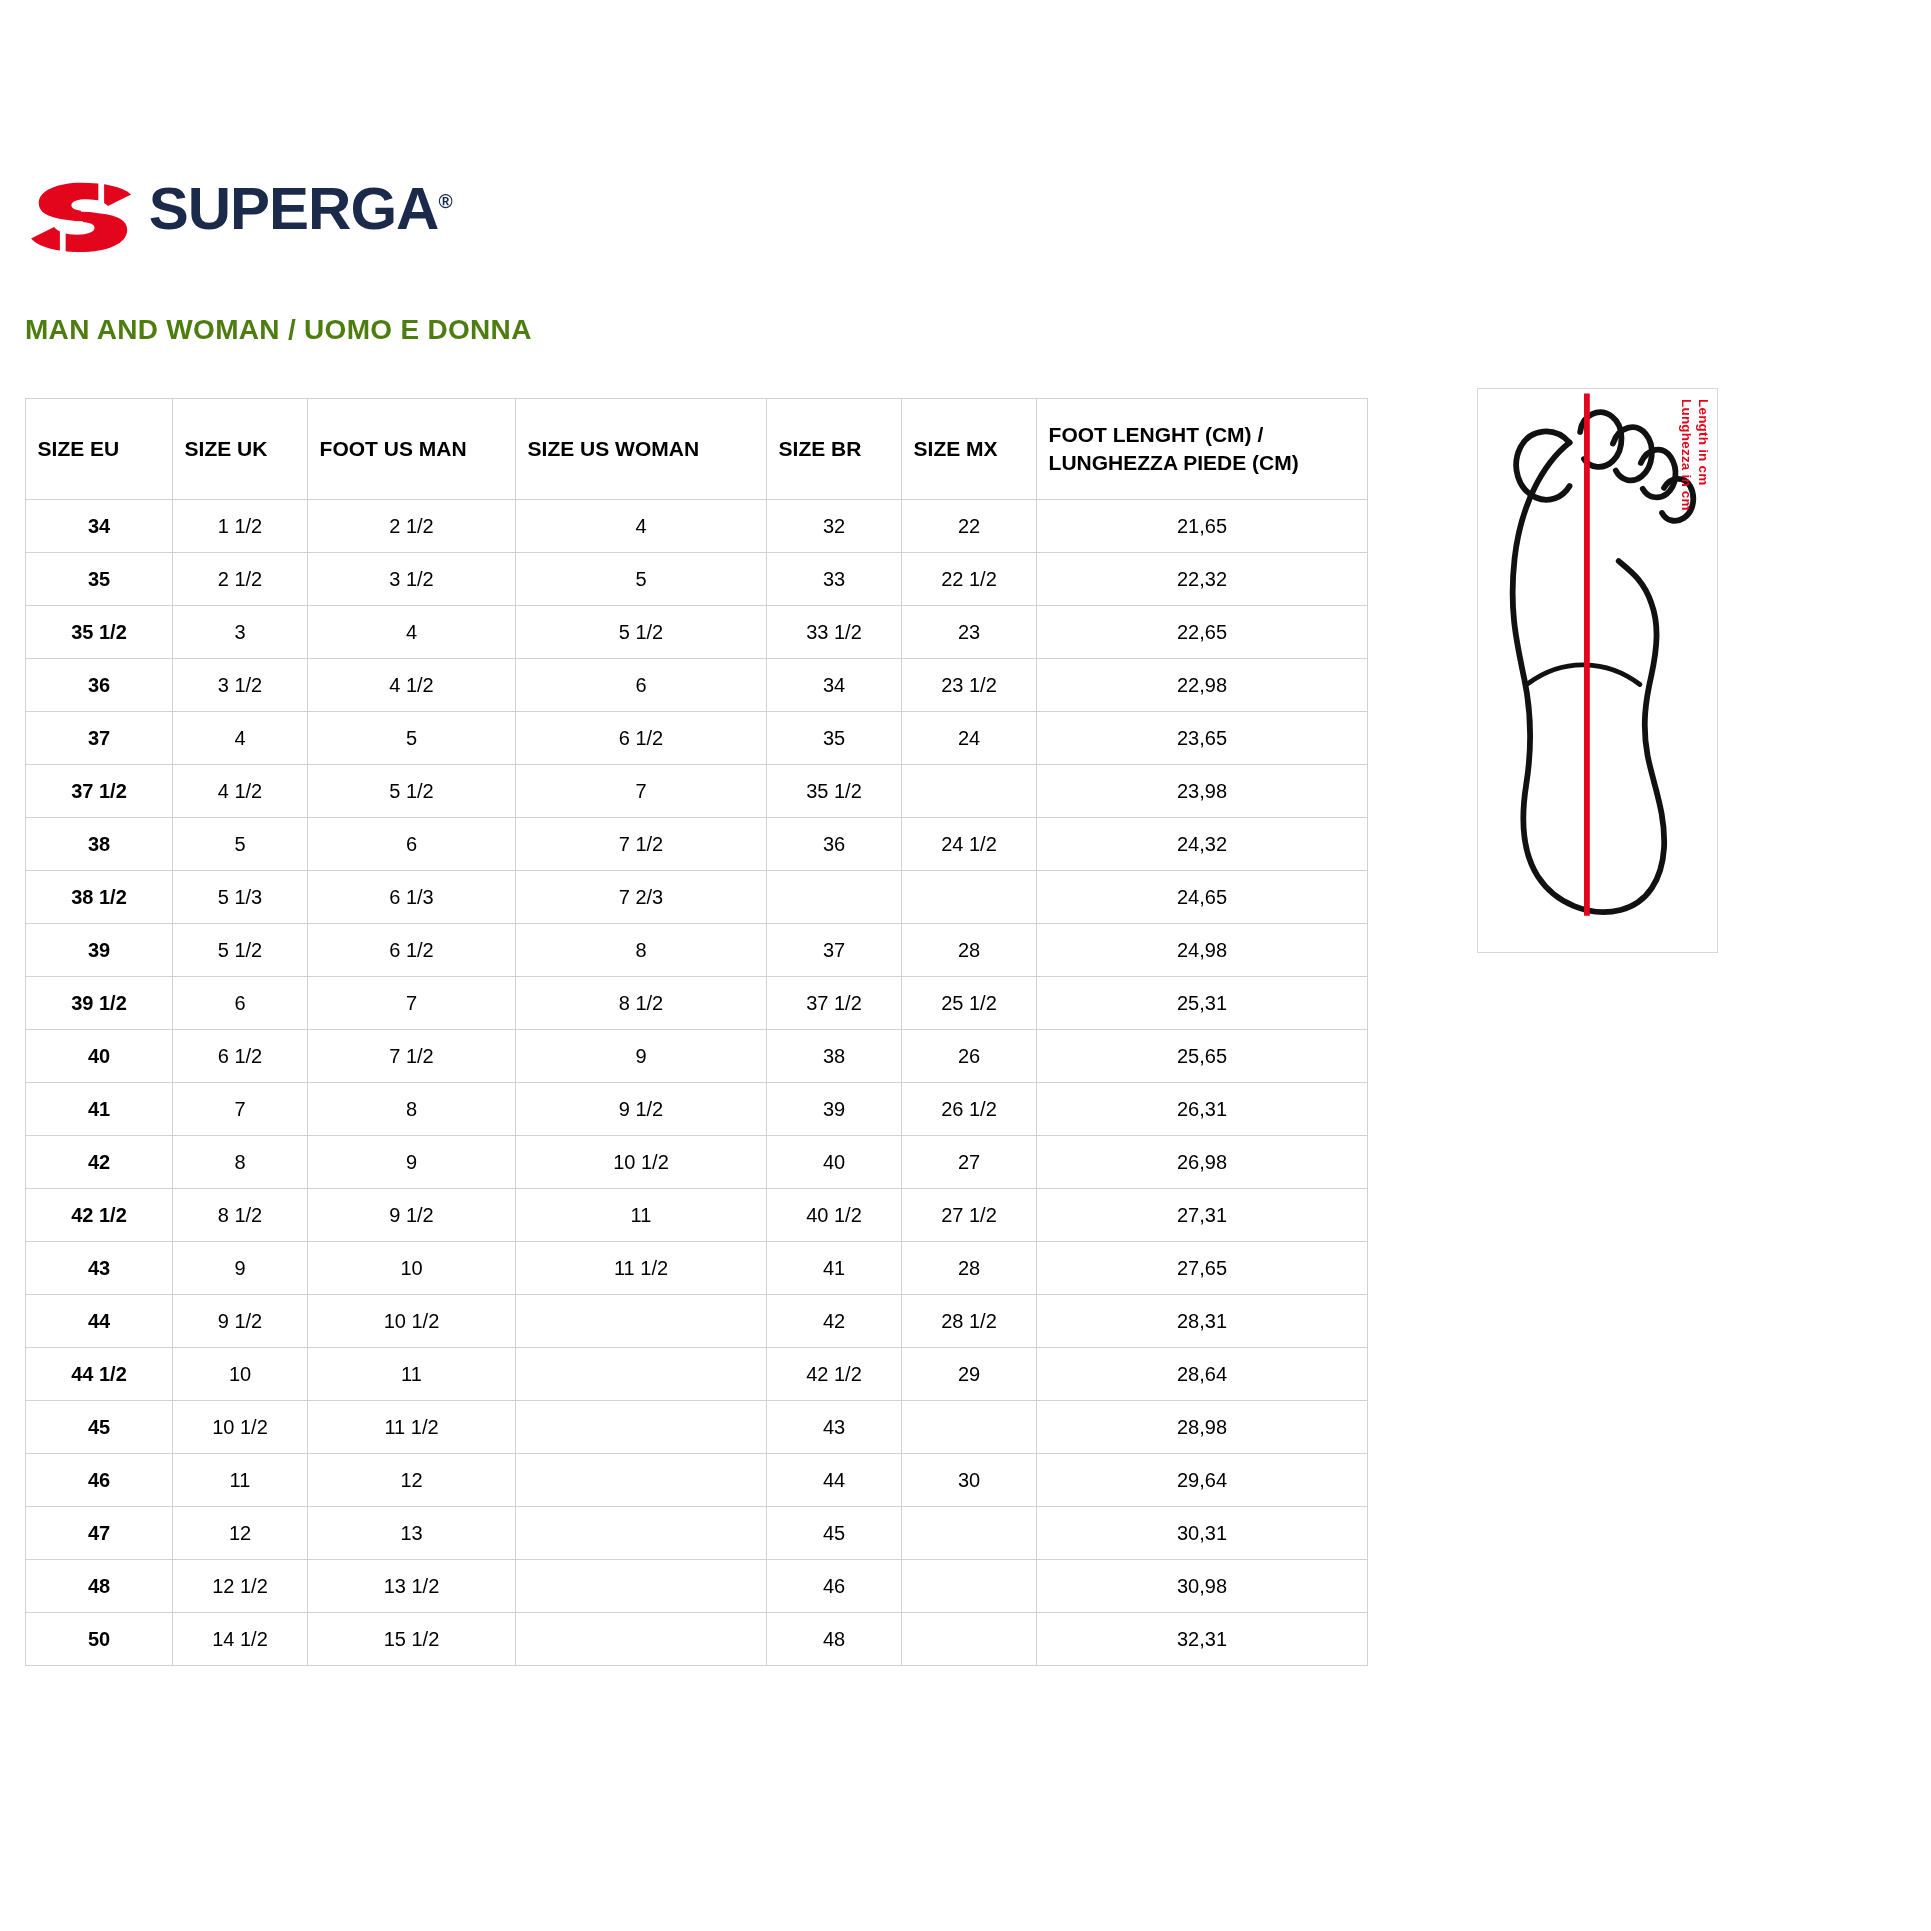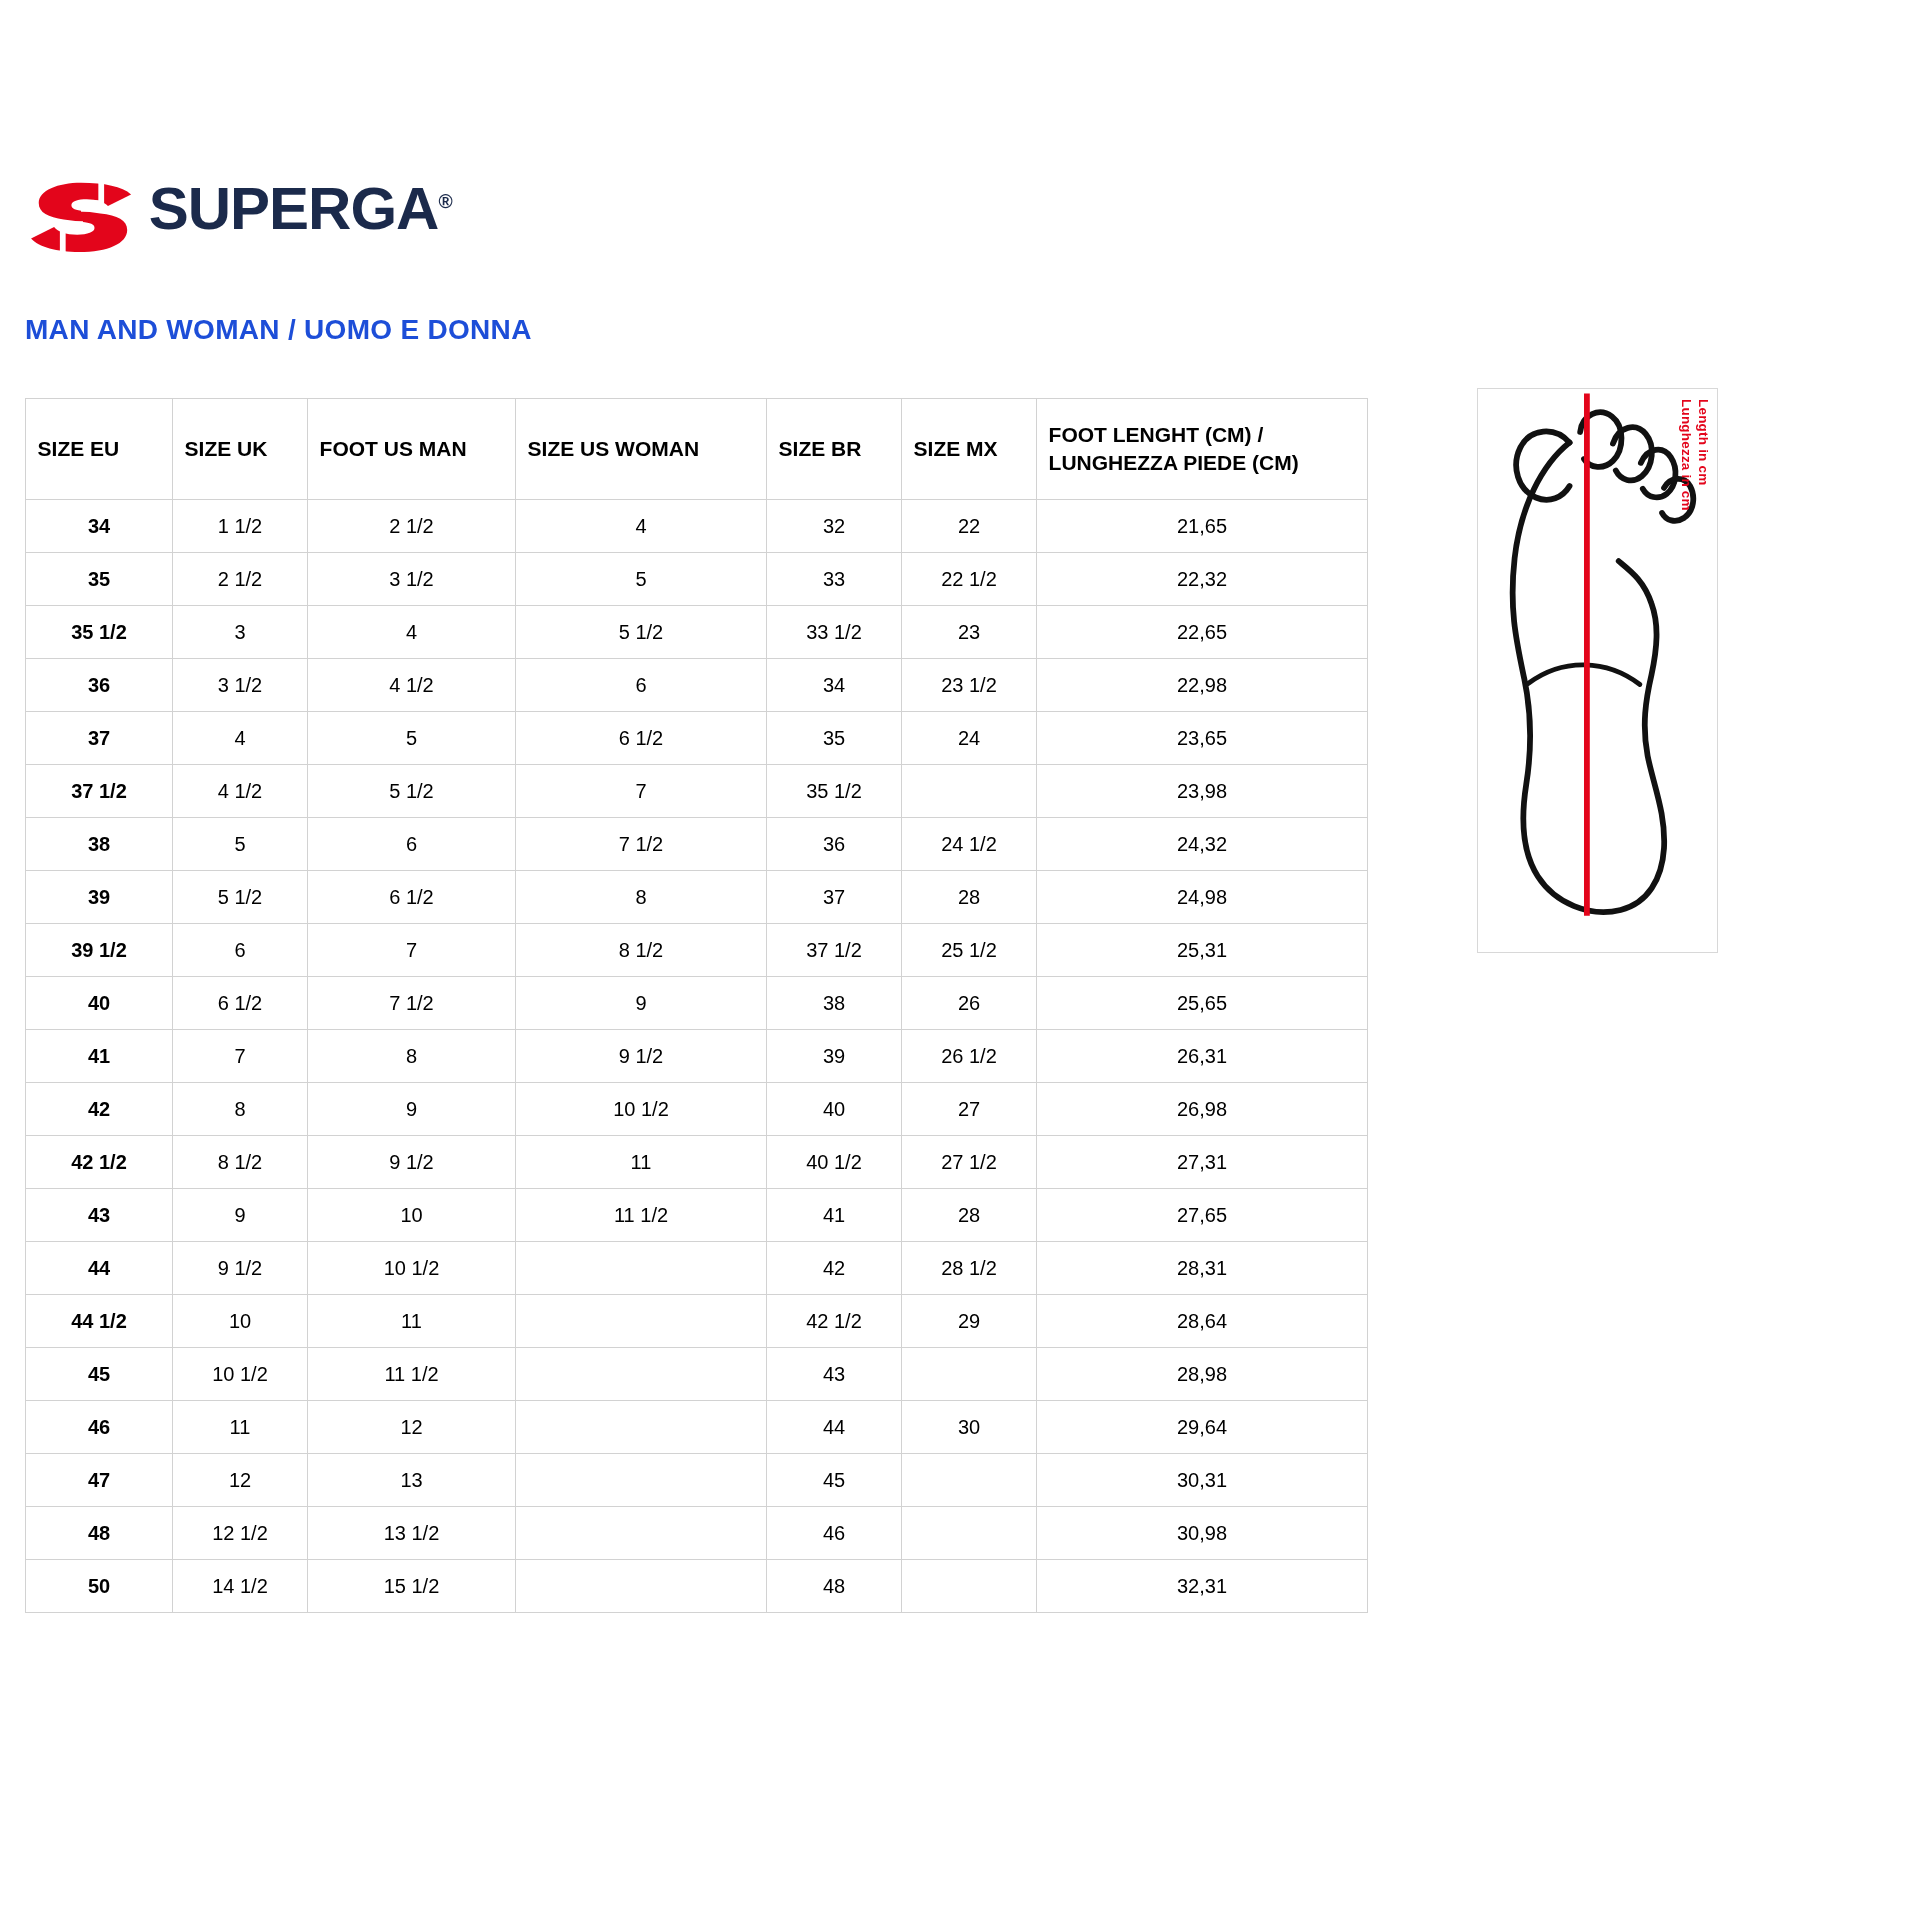--- a/index.html
+++ b/index.html
@@ -54,21 +54,21 @@
   }
 
   
   .doc-title {
     position: absolute;
     left: 25px;
     top: 314px;
     font-size: 28px;
     font-weight: bold;
     letter-spacing: 0.3px;
-    color: #1d4ed8;
+    color: #4d7c0f;
   }
 
   
   .table-wrap {
     position: absolute;
     left: 25px;
     top: 398px;
     width: 1342px;
   }
   table.size-table {
@@ -235,20 +235,29 @@
           <tr>
             <td class="eu">38</td>
             <td>5</td>
             <td>6</td>
             <td>7 1/2</td>
             <td>36</td>
             <td>24 1/2</td>
             <td>24,32</td>
           </tr>
           <tr>
+            <td class="eu">38 1/2</td>
+            <td>5 1/3</td>
+            <td>6 1/3</td>
+            <td>7 2/3</td>
+            <td></td>
+            <td></td>
+            <td>24,65</td>
+          </tr>
+          <tr>
             <td class="eu">39</td>
             <td>5 1/2</td>
             <td>6 1/2</td>
             <td>8</td>
             <td>37</td>
             <td>28</td>
             <td>24,98</td>
           </tr>
           <tr>
             <td class="eu">39 1/2</td>

